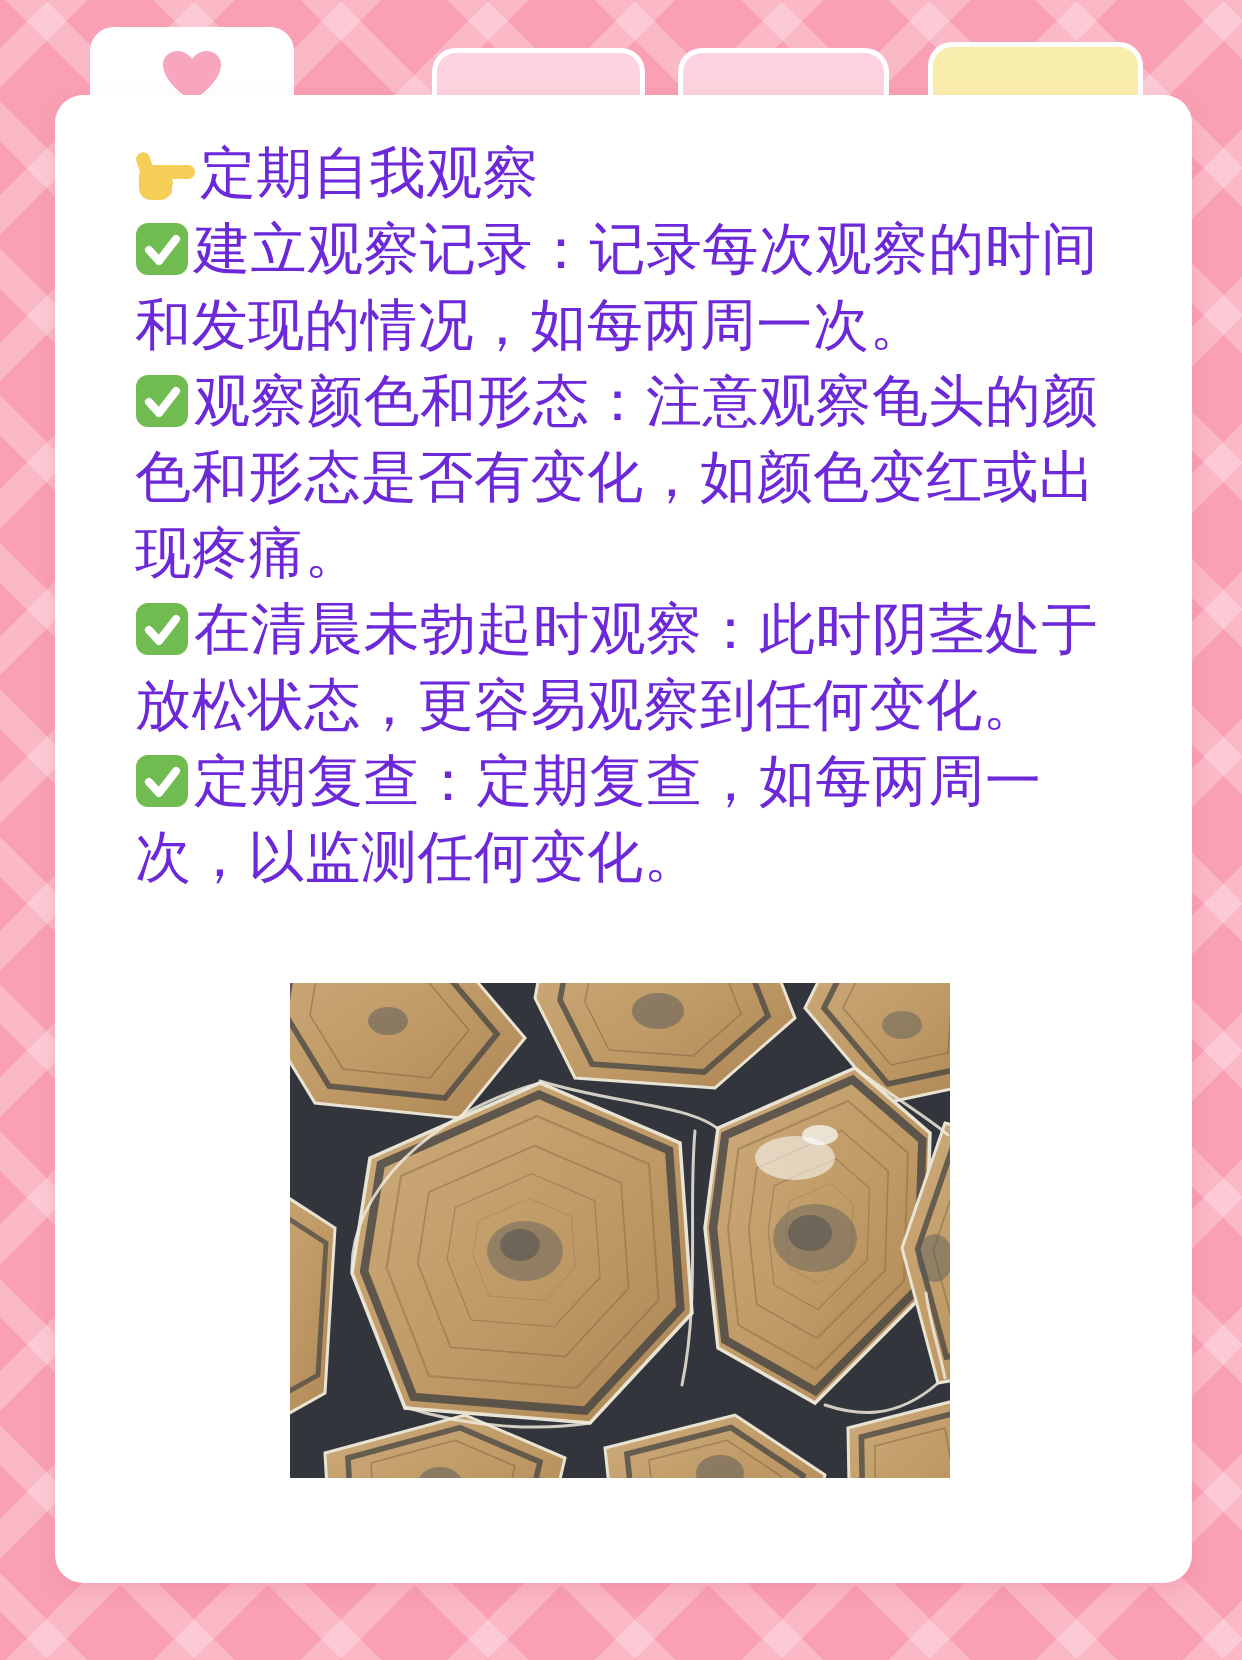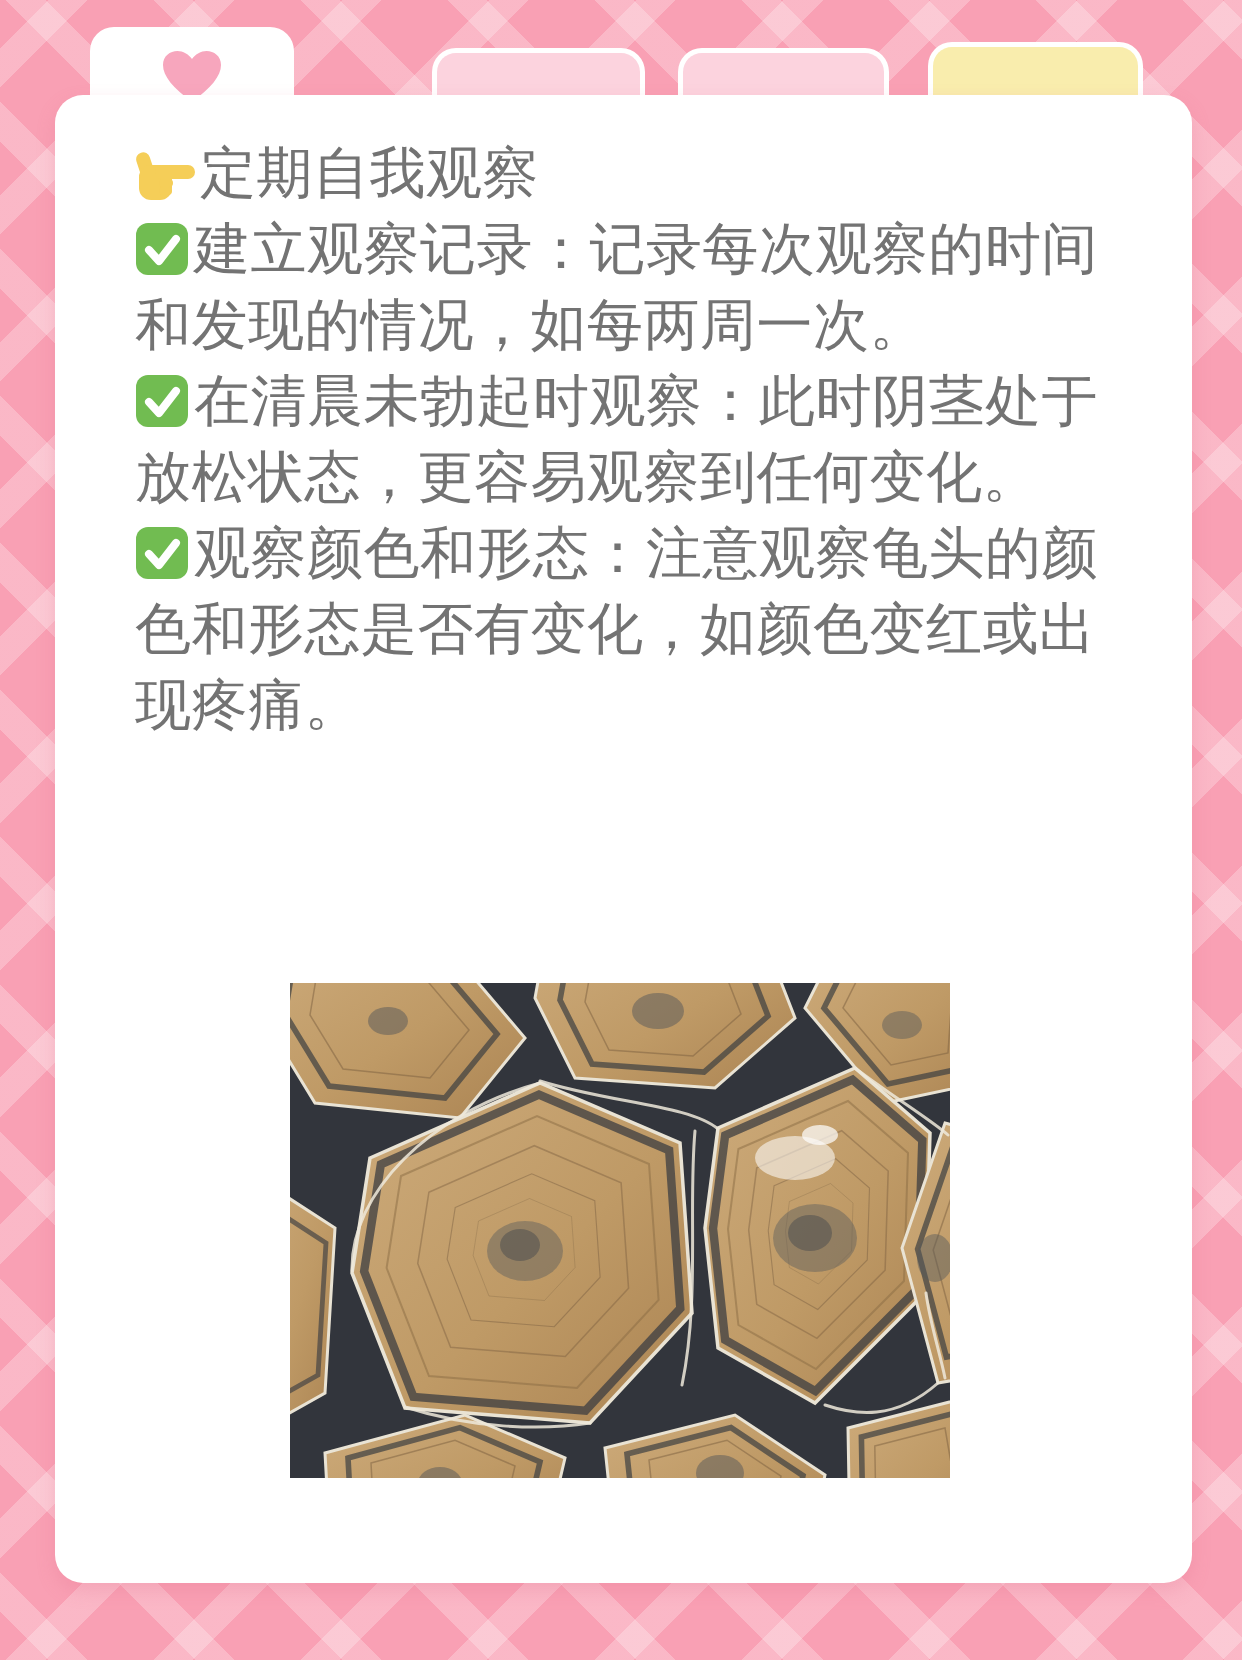--- a/index.html
+++ b/index.html
@@ -23,21 +23,21 @@
   .tab-pink-b{left:678px;top:48px;width:211px;height:70px;background:#fcd3de;}
   .tab-yellow{left:928px;top:42px;width:215px;height:76px;background:#f9edad;}
   .card{
     position:absolute;z-index:2;
     left:55px;top:95px;width:1137px;height:1488px;
     background:#ffffff;border-radius:28px;
     box-shadow:0 8px 18px rgba(228,110,140,0.25);
   }
   .text-block{
     position:absolute;left:80px;top:40px;width:1005px;
-    font-size:56px;line-height:76px;font-weight:500;color:#737373;
+    font-size:56px;line-height:76px;font-weight:500;color:#6d28d9;
     letter-spacing:0.5px;
   }
   .line{margin:0;}
   .icon{display:inline-block;vertical-align:-8px;}
   .icon svg{display:block;}
   .icon-finger{width:62px;height:54px;margin-right:3px;}
   .icon-check{width:54px;height:54px;margin-right:5px;}
   .photo{
     position:absolute;left:235px;top:888px;width:660px;height:495px;display:block;
   }
@@ -70,27 +70,31 @@
           </svg></span><span>定期自我观察</span></p>
     <div id="items">
     <p class="line item"><span class="icon icon-check"><svg viewBox="0 0 54 54" width="54" height="54" xmlns="http://www.w3.org/2000/svg">
               <rect x="1" y="1" width="52" height="52" rx="12" fill="#71bc51"></rect>
               <path d="M14 28 L24 39 L41 17" fill="none" stroke="#ffffff" stroke-width="8" stroke-linecap="round" stroke-linejoin="round"></path>
             </svg></span><span class="item-text">建立观察记录：记录每次观察的时间和发现的情况，如每两周一次。</span></p>
 
     <p class="line item"><span class="icon icon-check"><svg viewBox="0 0 54 54" width="54" height="54" xmlns="http://www.w3.org/2000/svg">
               <rect x="1" y="1" width="52" height="52" rx="12" fill="#71bc51"></rect>
               <path d="M14 28 L24 39 L41 17" fill="none" stroke="#ffffff" stroke-width="8" stroke-linecap="round" stroke-linejoin="round"></path>
+            </svg></span><span class="item-text">观察颜色和形态：注意观察龟头的颜色和形态是否有变化，如颜色变红或出现疼痛。</span></p>
+
+    <p class="line item"><span class="icon icon-check"><svg viewBox="0 0 54 54" width="54" height="54" xmlns="http://www.w3.org/2000/svg">
+              <rect x="1" y="1" width="52" height="52" rx="12" fill="#71bc51"></rect>
+              <path d="M14 28 L24 39 L41 17" fill="none" stroke="#ffffff" stroke-width="8" stroke-linecap="round" stroke-linejoin="round"></path>
             </svg></span><span class="item-text">在清晨未勃起时观察：此时阴茎处于放松状态，更容易观察到任何变化。</span></p>
 
     <p class="line item"><span class="icon icon-check"><svg viewBox="0 0 54 54" width="54" height="54" xmlns="http://www.w3.org/2000/svg">
               <rect x="1" y="1" width="52" height="52" rx="12" fill="#71bc51"></rect>
               <path d="M14 28 L24 39 L41 17" fill="none" stroke="#ffffff" stroke-width="8" stroke-linecap="round" stroke-linejoin="round"></path>
-            </svg></span><span class="item-text">观察颜色和形态：注意观察龟头的颜色和形态是否有变化，如颜色变红或出现疼痛。</span></p>
-
+            </svg></span><span class="item-text">定期复查：定期复查，如每两周一次，以监测任何变化。</span></p>
   </div>
   </div>
 
   <svg class="photo" viewBox="0 0 660 495" xmlns="http://www.w3.org/2000/svg" preserveAspectRatio="none">
     <defs>
       <linearGradient id="sc" x1="0" y1="0" x2="1" y2="1">
         <stop offset="0" stop-color="#cdab7b"></stop>
         <stop offset="0.55" stop-color="#bf9a66"></stop>
         <stop offset="1" stop-color="#ab8453"></stop>
       </linearGradient>

